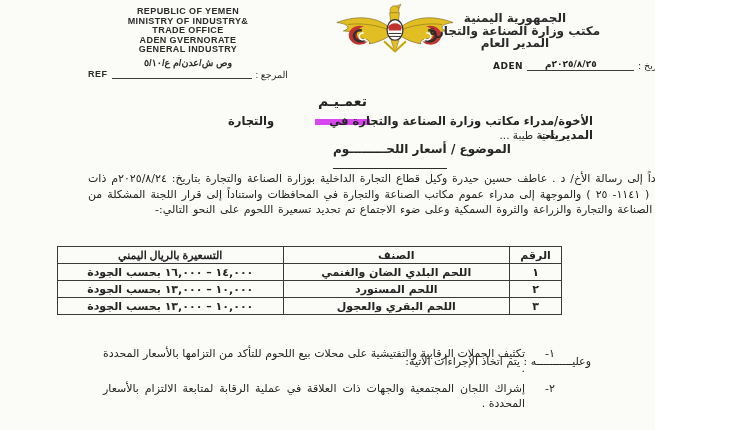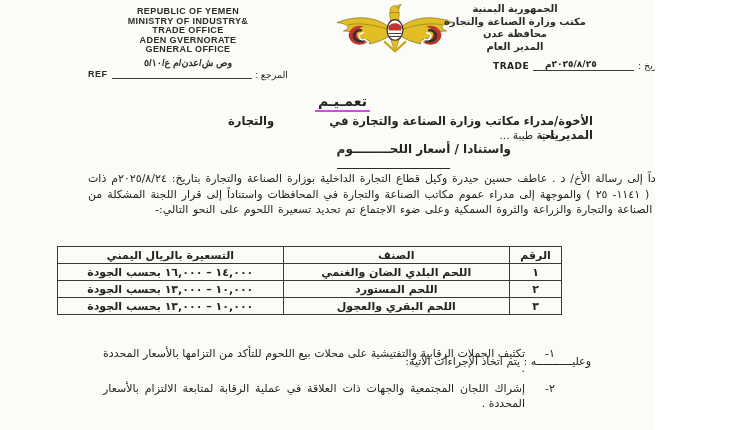--- a/index.html
+++ b/index.html
@@ -34,38 +34,38 @@
   }
   .ref-row .rule, .date-row .rule {
     flex: 1; border-bottom: 1px solid #3c3c3c; height: 8px;
   }
   .ar-label { direction: rtl; font-size: 9.5px; font-weight: normal; letter-spacing: 0; }
   
   .emblem { position: absolute; left: 333px; top: 1px; width: 124px; height: 56px; }
   .emblem svg { width: 100%; height: 100%; }
   
   .lh-ar {
-    position: absolute; right: 12px; top: 3px; width: 256px;
+    position: absolute; right: 12px; top: 12px; width: 256px;
     direction: rtl; text-align: center;
-    font-size: 10px; font-weight: bold; line-height: 12.5px;
+    font-size: 12px; font-weight: bold; line-height: 12.5px;
     color: #2b2b2b;
   }
   .date-block { position: absolute; left: 493px; top: 58px; width: 170px; }
   .date-value {
     position: absolute; left: 52px; top: -7px;
     direction: rtl; font-size: 9px; font-weight: bold; margin-top: 8px;
   }
   
   .title {
     position: absolute; top: 91px; left: 30px; right: 0;
     text-align: center; direction: rtl;
   }
   .title span {
     font-size: 14px; font-weight: bold;
-    border-bottom: 2px solid #d946ef; padding: 0 3px 1px;
+    border-bottom: 6px solid #d946ef; padding: 0 3px 10px;
   }
   
   .addressee {
     position: absolute; top: 114px; right: 62px; left: 228px;
     display: flex; justify-content: space-between;
     direction: rtl; font-size: 11.5px; font-weight: bold;
   }
   .greeting {
     position: absolute; top: 129px; right: 100px;
     direction: rtl; font-size: 10.5px; margin-left: 14px;
@@ -85,21 +85,21 @@
   .prices {
     position: absolute; top: 246px; right: 93px; width: 505px;
     direction: rtl; border-collapse: collapse;
     font-size: 11px; font-weight: bold; text-align: center;
   }
   .prices th, .prices td {
     border: 1.4px solid #3a3a3a; padding: 0 4px; height: 17px;
   }
   .prices .c-no { width: 52px; text-align: center; }
   .prices .c-item { width: 227px; }
-  .prices .c-price { width: 226px; }
+  .prices .c-price { width: 226px; font-family: Liberation Serif, serif; }
   
   .actions-intro {
     position: absolute; top: 319px; right: 64px;
     direction: rtl; font-size: 11px; margin-top: 36px;
   }
   .action-item {
     position: absolute; right: 100px; left: 103px;
     display: flex; gap: 12px; direction: rtl;
     font-size: 11px; line-height: 15px;
   }
@@ -111,21 +111,21 @@
 </head>
 <body>
 
 <div class="page">
 
   <div class="lh-en">
     <div>REPUBLIC OF  YEMEN</div>
     <div>MINISTRY OF INDUSTRY&amp;</div>
     <div>TRADE OFFICE</div>
     <div>ADEN GVERNORATE</div>
-    <div>GENERAL OFFICE</div>
+    <div>GENERAL INDUSTRY</div>
     <div class="code">وص ش/عدن/م ع/٥/١٠</div>
     <div class="ref-row">
       <span>REF</span>
       <span class="rule"></span>
       <span class="ar-label">المرجع :</span>
     </div>
   </div>
 
   <div class="emblem">
     <svg viewBox="0 0 250 110" aria-hidden="true">
@@ -154,46 +154,45 @@
 
       <path d="M117,78 l8,24 8,-24 z" fill="#e2be25" stroke="#6d5e14"></path>
       <path d="M103,80 l22,20 M147,80 l-22,20" stroke="#e2be25" stroke-width="5"></path>
       <path d="M103,80 l22,20 M147,80 l-22,20" stroke="#6d5e14" stroke-width="1" fill="none"></path>
     </svg>
   </div>
 
   <div class="lh-ar">
     <div>الجمهورية اليمنية</div>
     <div>مكتب وزارة الصناعة والتجارة</div>
-    <div>محافظة عدن</div>
     <div>المدير العام</div>
   </div>
 
   <div class="date-block">
     <span class="date-value">٢٠٢٥/٨/٢٥م</span>
     <div class="date-row">
-      <span>TRADE</span>
+      <span>ADEN</span>
       <span class="rule"></span>
       <span class="ar-label">تاريخ :</span>
     </div>
   </div>
 
   <div class="title">
     <span>تعمـيـم</span>
   </div>
 
   <div class="addressee">
     <span>الأخوة/مدراء مكاتب وزارة الصناعة والتجارة في المديريات</span>
     <span>والتجارة</span>
   </div>
 
   <div class="greeting">تحية طيبة ...</div>
 
   <div class="subject">
-    <span>واستنادا /</span>
+    <span>الموضوع /</span>
     <span class="subj-value">أسعار اللحـــــــــوم</span>
   </div>
 
   <div class="body-par">استناداً إلى رسالة الأخ/ د . عاطف حسين حيدرة وكيل قطاع التجارة الداخلية بوزارة الصناعة والتجارة بتاريخ: ٢٠٢٥/٨/٢٤م ذات الرقم : ( ١١٤١- ٢٥ ) والموجهة إلى مدراء عموم مكاتب الصناعة والتجارة في المحافظات واستناداً إلى قرار اللجنة المشكلة من وزارتي الصناعة والتجارة والزراعة والثروة السمكية وعلى ضوء الاجتماع تم تحديد تسعيرة اللحوم على النحو التالي:-</div>
 
   <table class="prices">
     <thead>
       <tr>
         <th class="c-no">الرقم</th>
         <th class="c-item">الصنف</th>

